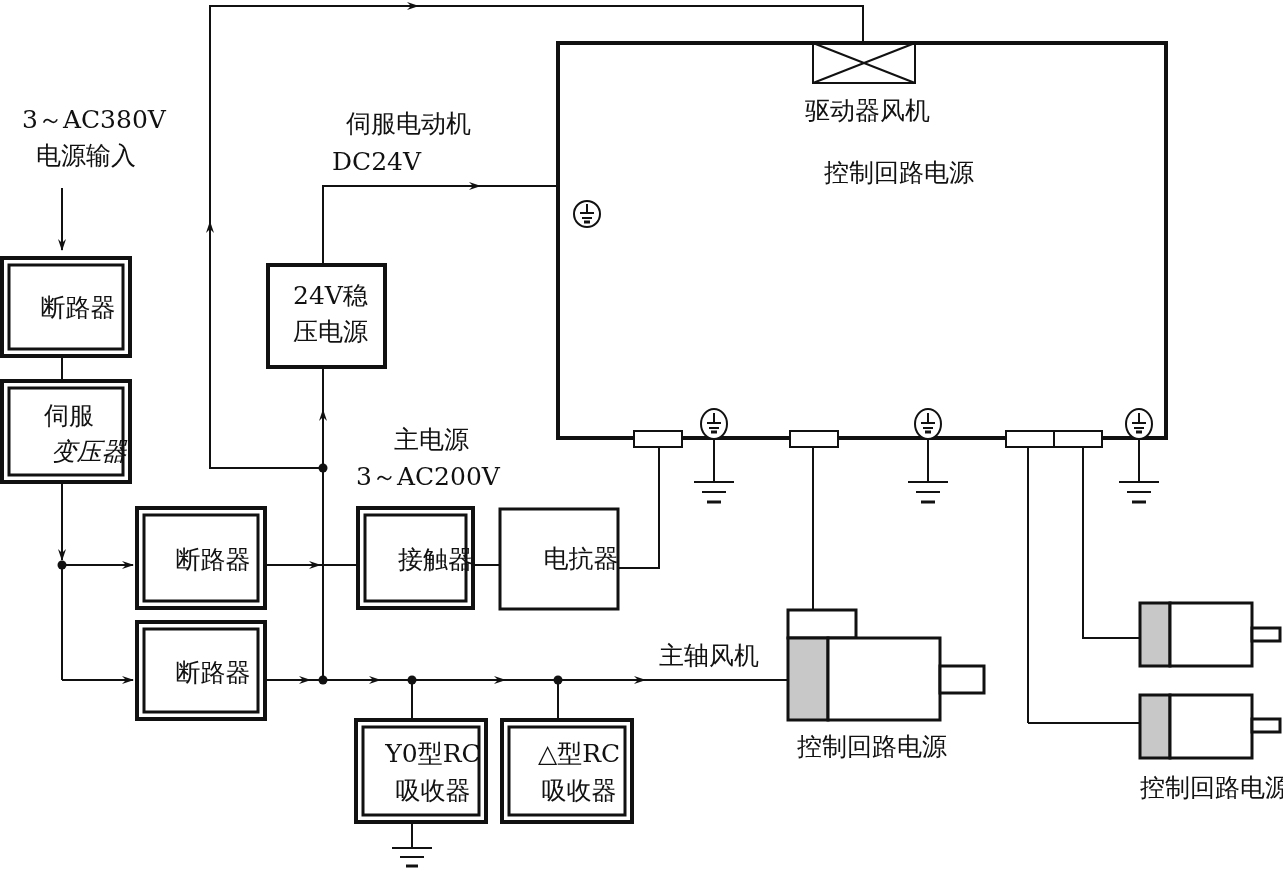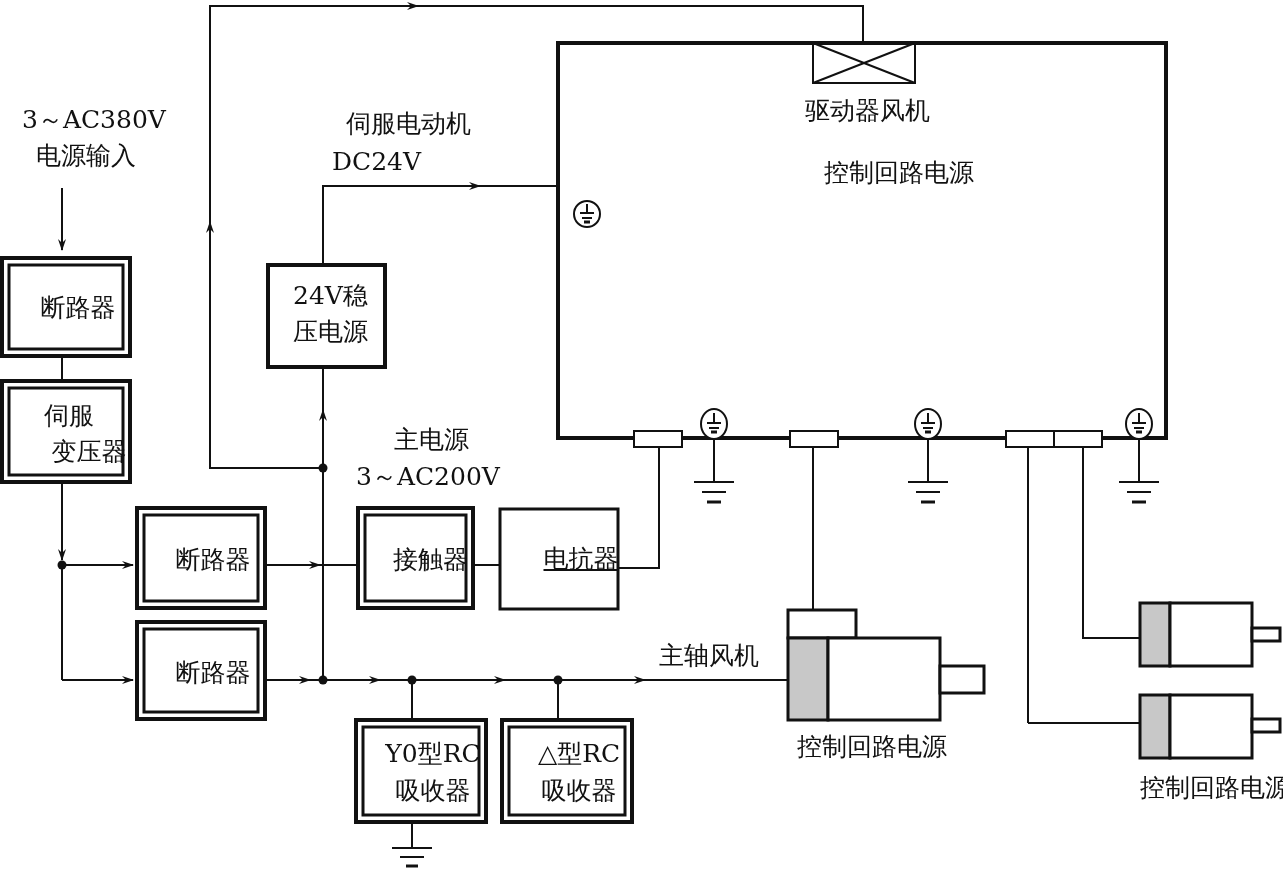--- a/index.html
+++ b/index.html
@@ -189,23 +189,23 @@
 
 <div class="lbl" style="left:382px;top:424px;">主电源</div>
 <div class="lbl" style="left:344px;top:461px;">3～AC200V</div>
 
 <div class="lbl" style="left:647px;top:640px;">主轴风机</div>
 <div class="lbl" style="left:785px;top:731px;">控制回路电源</div>
 <div class="lbl" style="left:1128px;top:772px;">控制回路电源</div>
 
 <div class="lbl c" style="left:9px;top:292px;width:114px;">断路器</div>
 <div class="lbl" style="left:32px;top:400px;">伺服</div>
-<div class="lbl c" style="left:9px;top:436px;width:136px;">变压器</div>
+<div class="lbl c" style="left:9px;top:436px;width:136px;font-style:italic;">变压器</div>
 <div class="lbl c" style="left:144px;top:544px;width:114px;">断路器</div>
 <div class="lbl c" style="left:144px;top:657px;width:114px;">断路器</div>
 <div class="lbl" style="left:281px;top:280px;">24V稳</div>
 <div class="lbl" style="left:281px;top:316px;text-align:center;">压电源</div>
-<div class="lbl c" style="left:355px;top:544px;width:101px;text-align:right;">接触器</div>
-<div class="lbl c" style="left:500px;top:543px;width:138px;text-decoration:underline;">电抗器</div>
+<div class="lbl c" style="left:373px;top:544px;width:101px;">接触器</div>
+<div class="lbl c" style="left:500px;top:543px;width:138px;">电抗器</div>
 <div class="lbl c" style="left:356px;top:738px;width:130px;">Y0型RC</div>
 <div class="lbl c" style="left:356px;top:775px;width:130px;">吸收器</div>
 <div class="lbl c" style="left:502px;top:738px;width:130px;">△型RC</div>
 <div class="lbl c" style="left:502px;top:775px;width:130px;">吸收器</div>
 
 </body></html>

